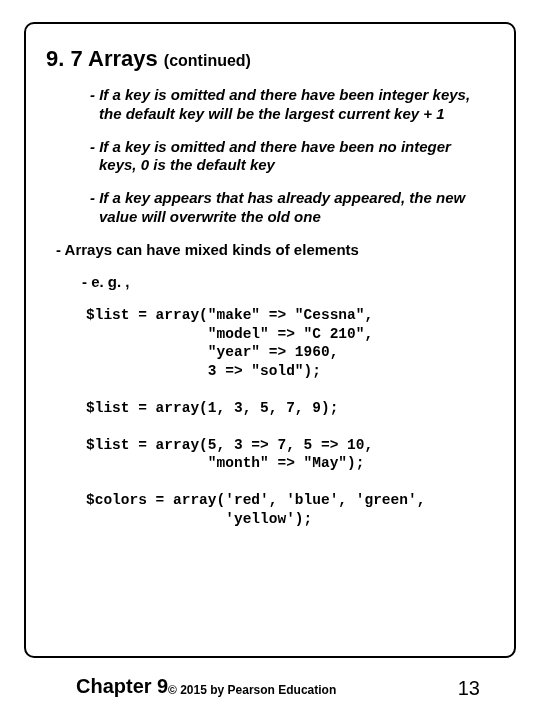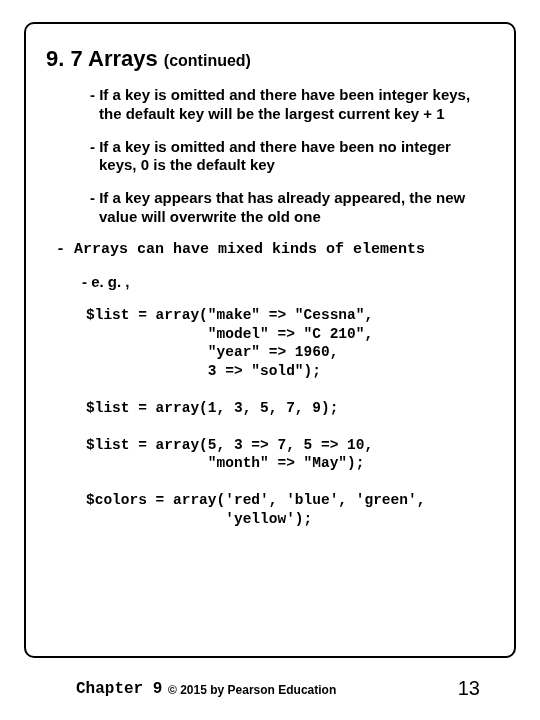--- a/index.html
+++ b/index.html
@@ -29,47 +29,46 @@
   .title .cont {
     font-size: 16px;
     font-weight: bold;
   }
   .bullet {
     font-size: 15px;
     font-weight: bold;
     line-height: 1.25;
     margin-bottom: 14px;
   }
-  .lvl1 { margin-left: 44px; padding-right: 6px; }
+  .lvl1 { margin-left: 44px; padding-right: 6px; font-style: italic; }
   
   .hang { text-indent: -9px; padding-left: 9px; }
-  .lvl0 { margin-left: 10px; font-family: Liberation Mono, monospace; }
+  .lvl0 { margin-left: 10px; }
   .lvlA { margin-left: 36px; }
   .code {
     font-family: "Courier New", Courier, monospace;
     font-size: 14.5px;
     font-weight: bold;
     white-space: pre;
     line-height: 1.28;
     margin-left: 40px;
     margin-top: 6px;
   }
   .footer {
     position: absolute;
     left: 0; right: 0;
     bottom: 18px;
     height: 30px;
   }
   .footer .chapter {
     position: absolute;
     left: 76px;
     bottom: 4px;
-    font-size: 16px;
+    font-size: 20px;
     font-weight: bold;
-    font-family: Liberation Mono, monospace;
   }
   .footer .copyright {
     position: absolute;
     left: 168px;
     bottom: 5px;
     font-size: 12px;
     font-weight: bold;
   }
   .footer .pagenum {
     position: absolute;

